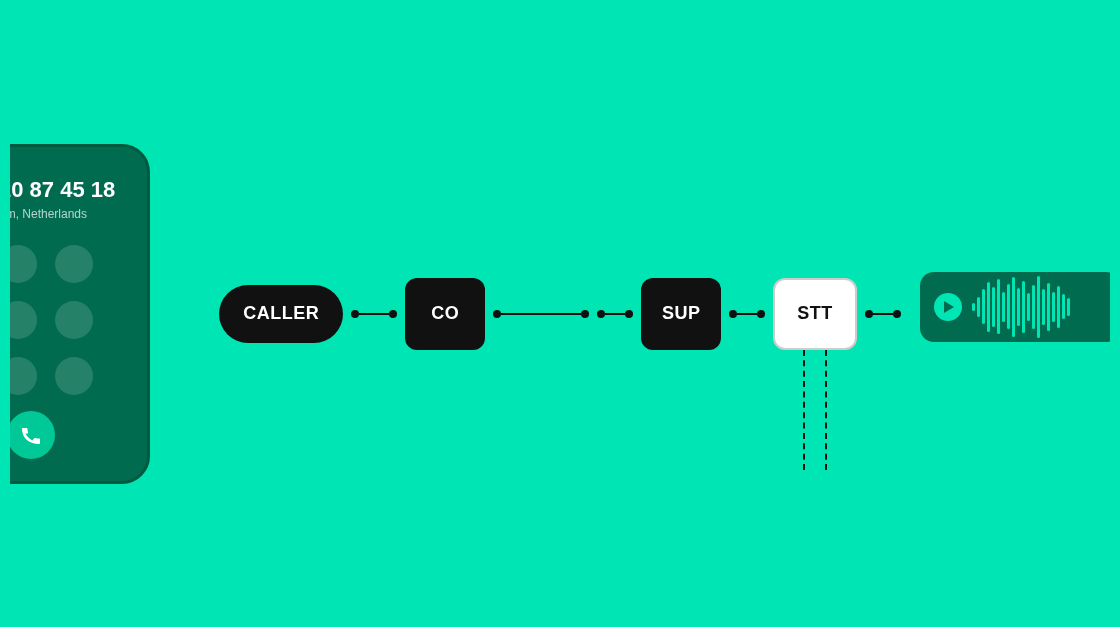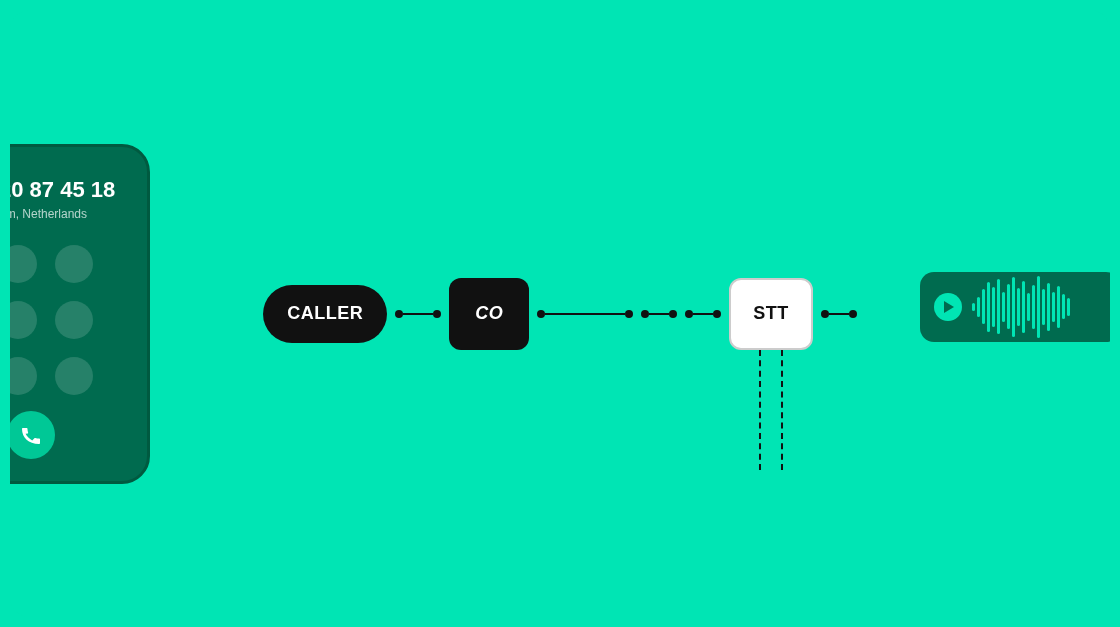--- a/index.html
+++ b/index.html
@@ -163,21 +163,20 @@
       font-family: 'Arial Black', Arial, sans-serif;
       position: relative;
     }
 
     .node-dark {
       background: #111;
       color: white;
       padding: 16px 14px;
       min-width: 80px;
       height: 72px;
-      font-style: italic;
     }
 
     .node-light {
       background: white;
       color: #111;
       padding: 16px 22px;
       min-width: 80px;
       height: 72px;
       border: 2px solid #ccc;
     }
@@ -308,20 +307,23 @@
       <div class="dot-connector"></div>
     </div>
 
 
     <div class="connector">
       <div class="dot-connector"></div>
       <div class="connector-line" style="width:20px;"></div>
       <div class="dot-connector"></div>
     </div>
 
+    <div class="pipeline-node node-dark">
+      <span>SUP</span>
+    </div>
 
     <div class="connector">
       <div class="dot-connector"></div>
       <div class="connector-line" style="width:20px;"></div>
       <div class="dot-connector"></div>
     </div>
 
     <div class="stt-wrapper">
       <div class="pipeline-node node-light">
         <span>STT</span>

